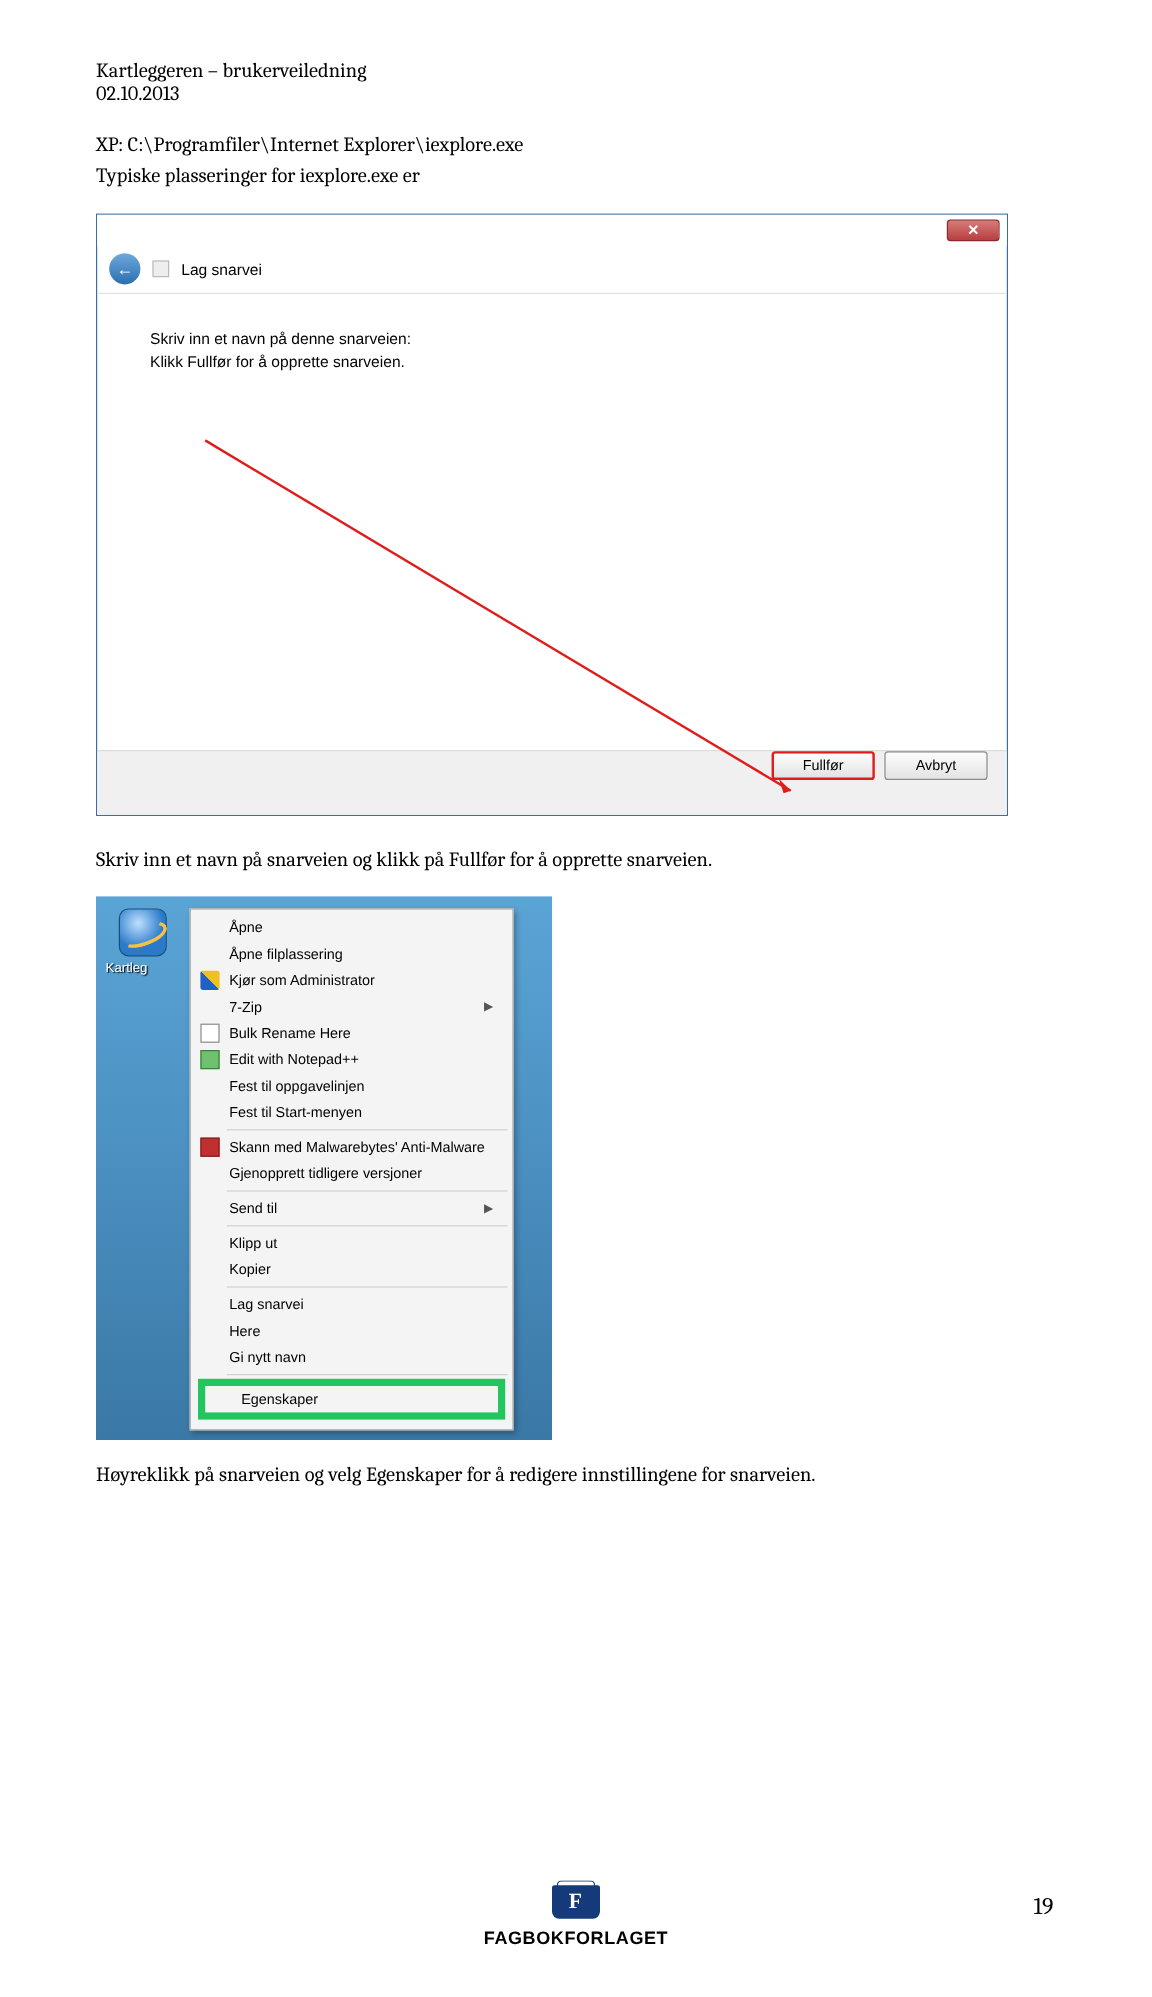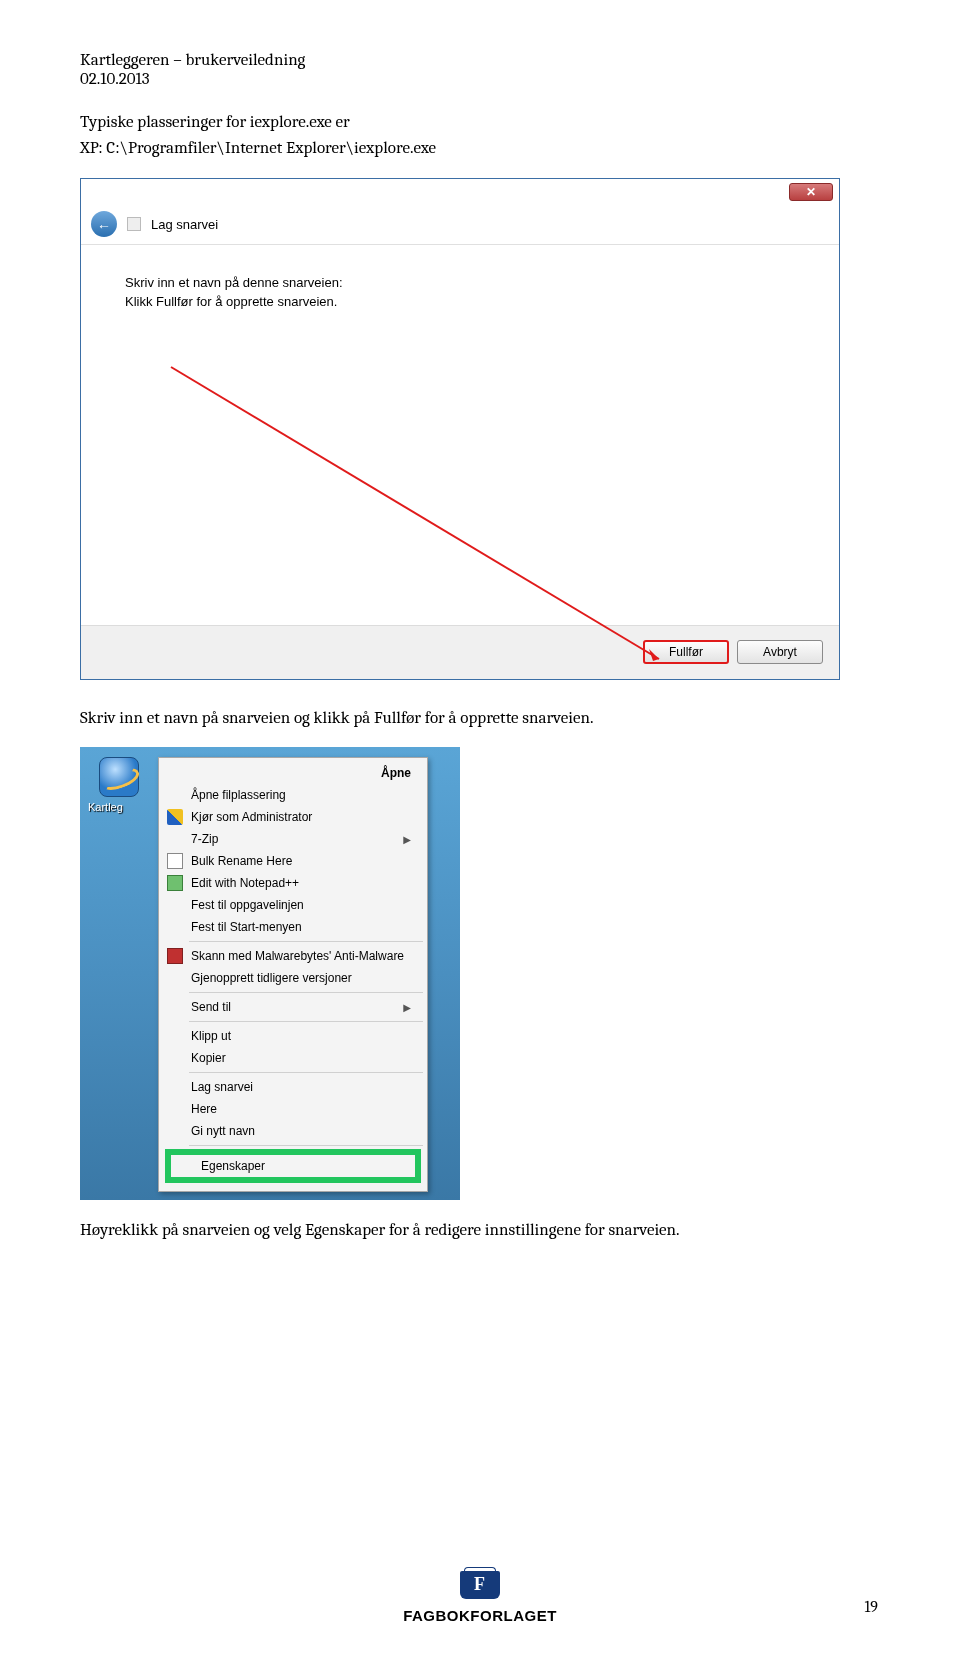--- a/index.html
+++ b/index.html
@@ -100,21 +100,20 @@
   .wizard-instr {
     font-size: 13px;
     margin-bottom: 8px;
   }
   .wizard-footer {
     border-top: 1px solid #dcdcdc;
     background: #f0f0f0;
     height: 54px;
     display: flex;
     justify-content: flex-end;
-    align-items: center;
     gap: 8px;
     padding-right: 16px;
   }
   .win-btn {
     min-width: 86px;
     height: 24px;
     font-size: 12px;
     border: 1px solid #8a8a8a;
     border-radius: 3px;
     background: linear-gradient(#fdfdfd,#e3e3e3);
@@ -179,21 +178,21 @@
   .ctx-menu .item {
     display: flex;
     align-items: center;
     font-size: 12px;
     height: 22px;
     padding-left: 30px;
     padding-right: 14px;
     position: relative;
     color: #000;
   }
-  .ctx-menu .item.bold { font-weight: bold; justify-content: flex-end; }
+  .ctx-menu .item.bold { font-weight: normal; }
   .ctx-menu .item .arrow {
     margin-left: auto;
     font-size: 10px;
     color: #555;
   }
   .ctx-menu .sep {
     height: 1px;
     background: #d0d0d0;
     margin: 3px 2px 3px 28px;
   }
@@ -245,37 +244,37 @@
     background:#fff;border:1px solid #153a7a;border-bottom:none;
     border-radius:4px 4px 0 0;
   }
   .footer-logo .brand {
     font: bold 15px Arial, sans-serif;
     letter-spacing: 0.5px;
     color: #000000;
   }
   .page-num {
     position: absolute;
-    bottom: 48px;
+    bottom: 64px;
     right: 82px;
-    font-size: 16px;
+    font-size: 20px;
   }
 </style>
 </head>
 <body>
 
 <div class="page">
   <div class="header-row">
     <span>Kartleggeren – brukerveiledning</span>
     <span>02.10.2013</span>
   </div>
 
   <div class="body-text">
+    <p>XP: C:\Programfiler\Internet Explorer\iexplore.exe</p>
     <p>Typiske plasseringer for iexplore.exe er</p>
-    <p>XP: C:\Programfiler\Internet Explorer\iexplore.exe</p>
   </div>
 
   <div class="wizard">
     <div class="wizard-close-bar">
       <div class="wizard-close">
         <span>✕</span>
       </div>
     </div>
     <div class="wizard-nav">
       <div class="back-circle">

